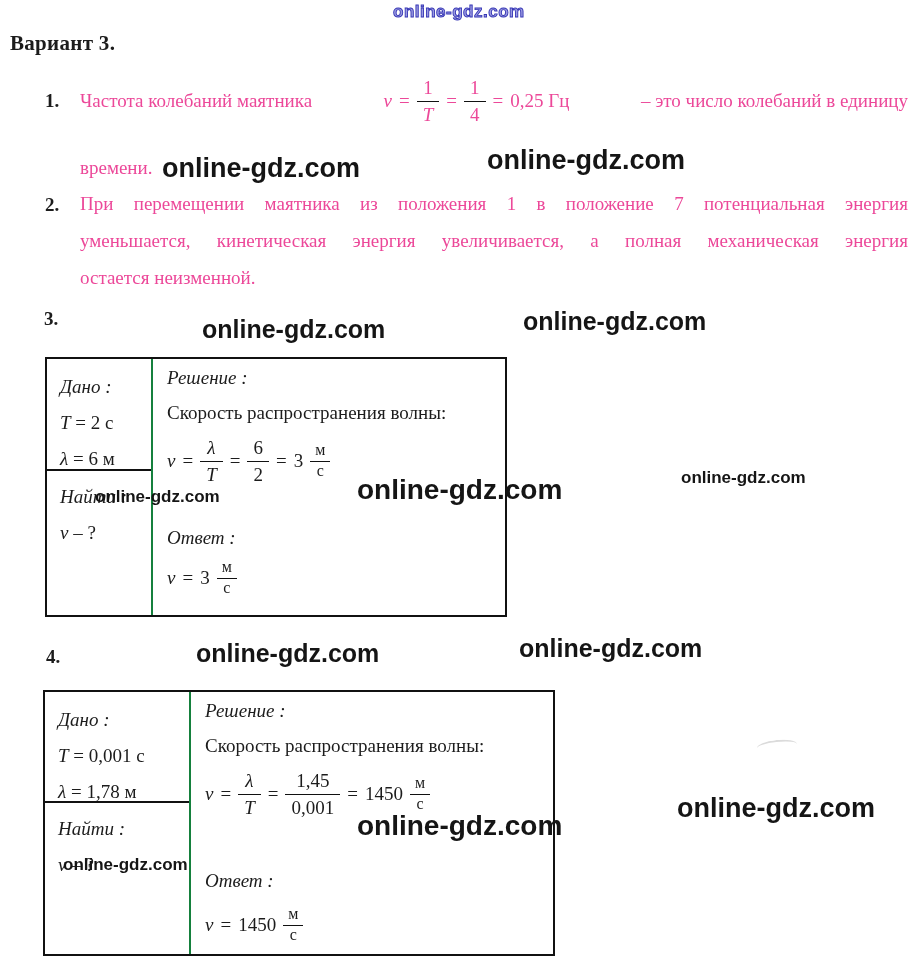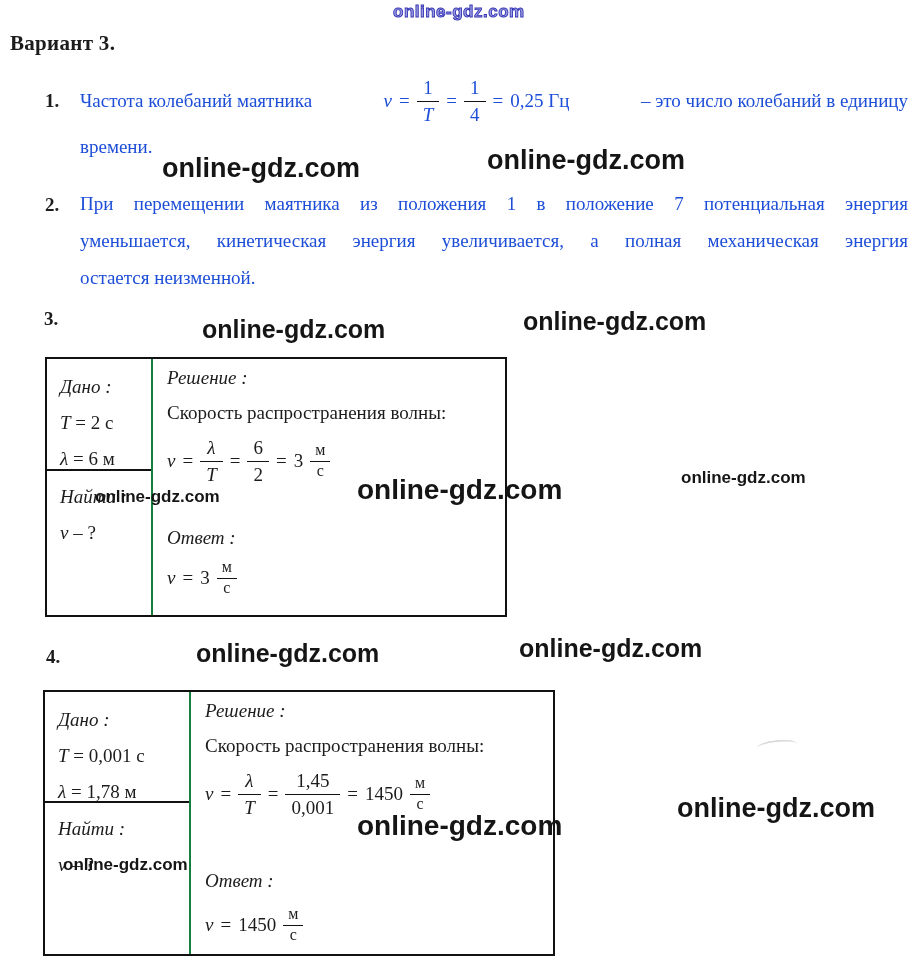--- a/index.html
+++ b/index.html
@@ -18,26 +18,26 @@
     left:10px; top:31px;
     font-size:21px; font-weight:700; letter-spacing:.3px;
   }
   .item-no { font-size:19px; font-weight:700; }
   .no1 { left:45px; top:90px; }
   .no2 { left:45px; top:194px; }
   .no3 { left:44px; top:308px; font-weight:600; }
   .no4 { left:46px; top:646px; font-weight:600; }
 
   
-  .ptext { font-size:19px; color:#1d4ed8; }
+  .ptext { font-size:19px; color:#ec4899; }
   .p1-line1 {
     left:80px; top:68px; width:828px; height:66px;
     display:flex; align-items:center; justify-content:space-between;
   }
-  .p1-line2 { left:80px; top:136px; }
+  .p1-line2 { left:80px; top:157px; }
   .jline {
     left:80px; width:828px;
     text-align:justify; text-align-last:justify; text-justify:inter-word;
     white-space:normal;
   }
   .l21 { top:193px; } .l22 { top:230px; } .l23 { top:267px; text-align-last:left; }
 
   
   .formula { display:flex; align-items:center; gap:7px; font-size:19px; }
   .it { font-style:italic; }

